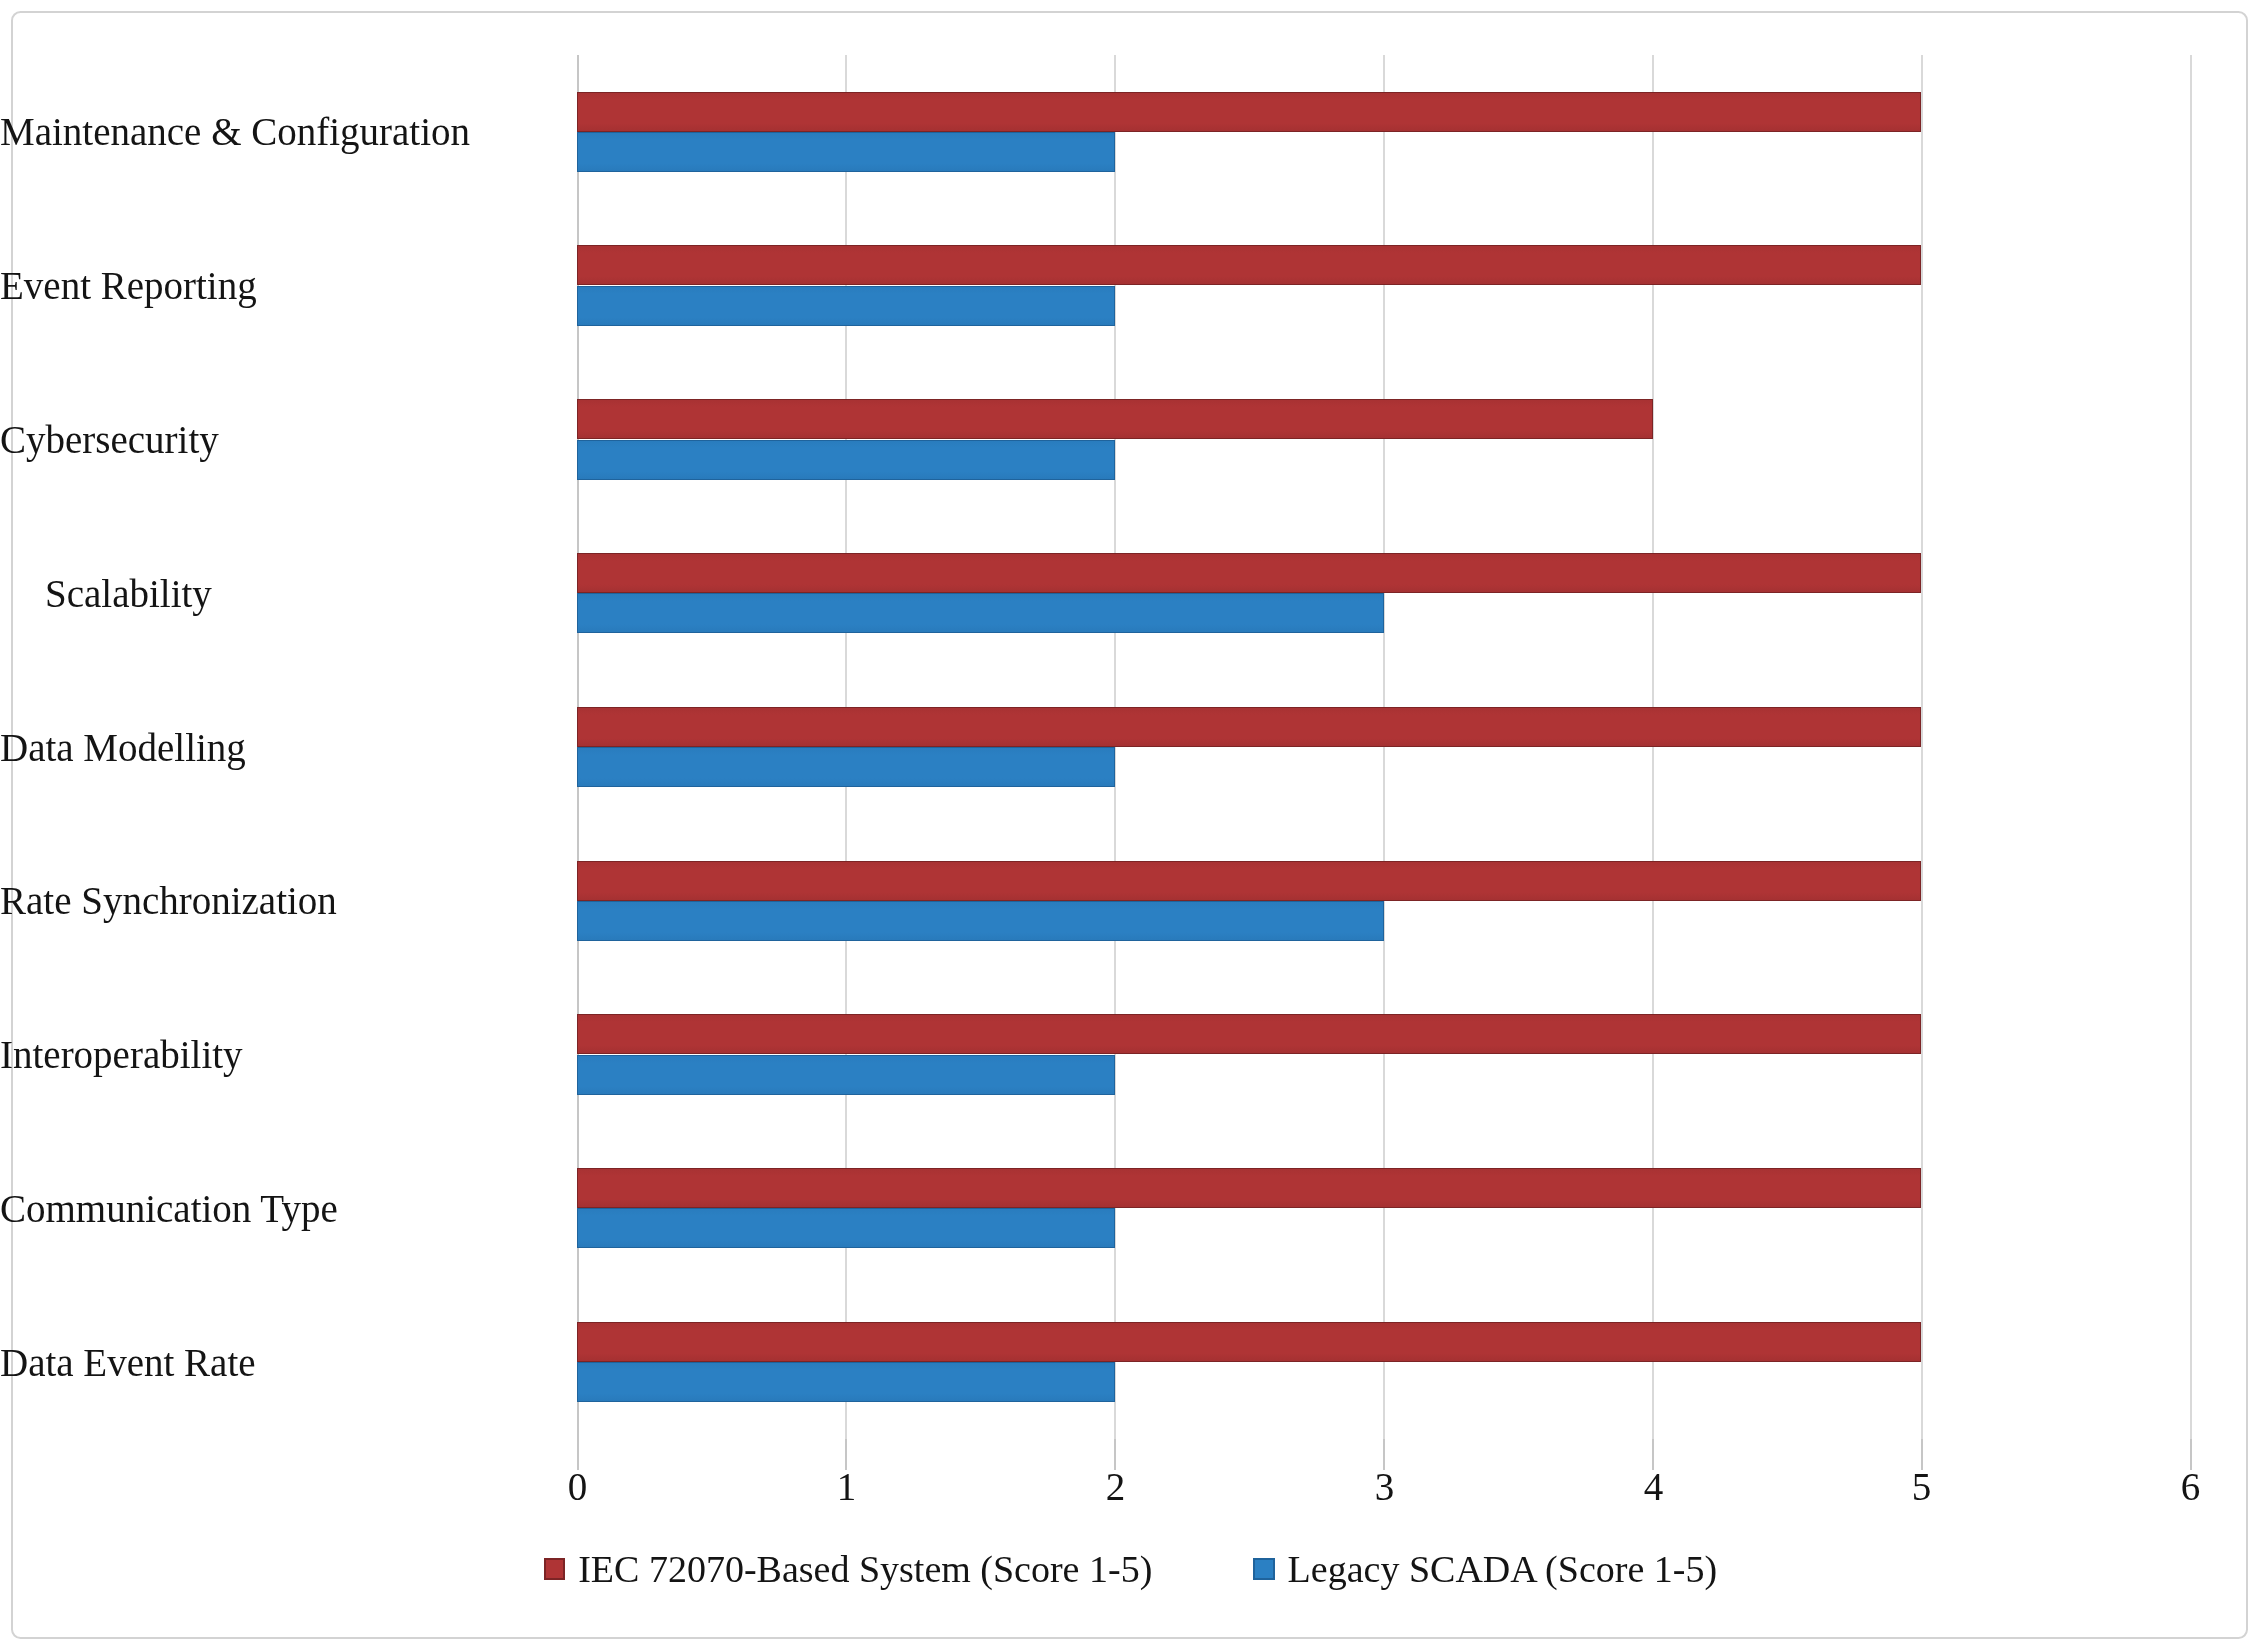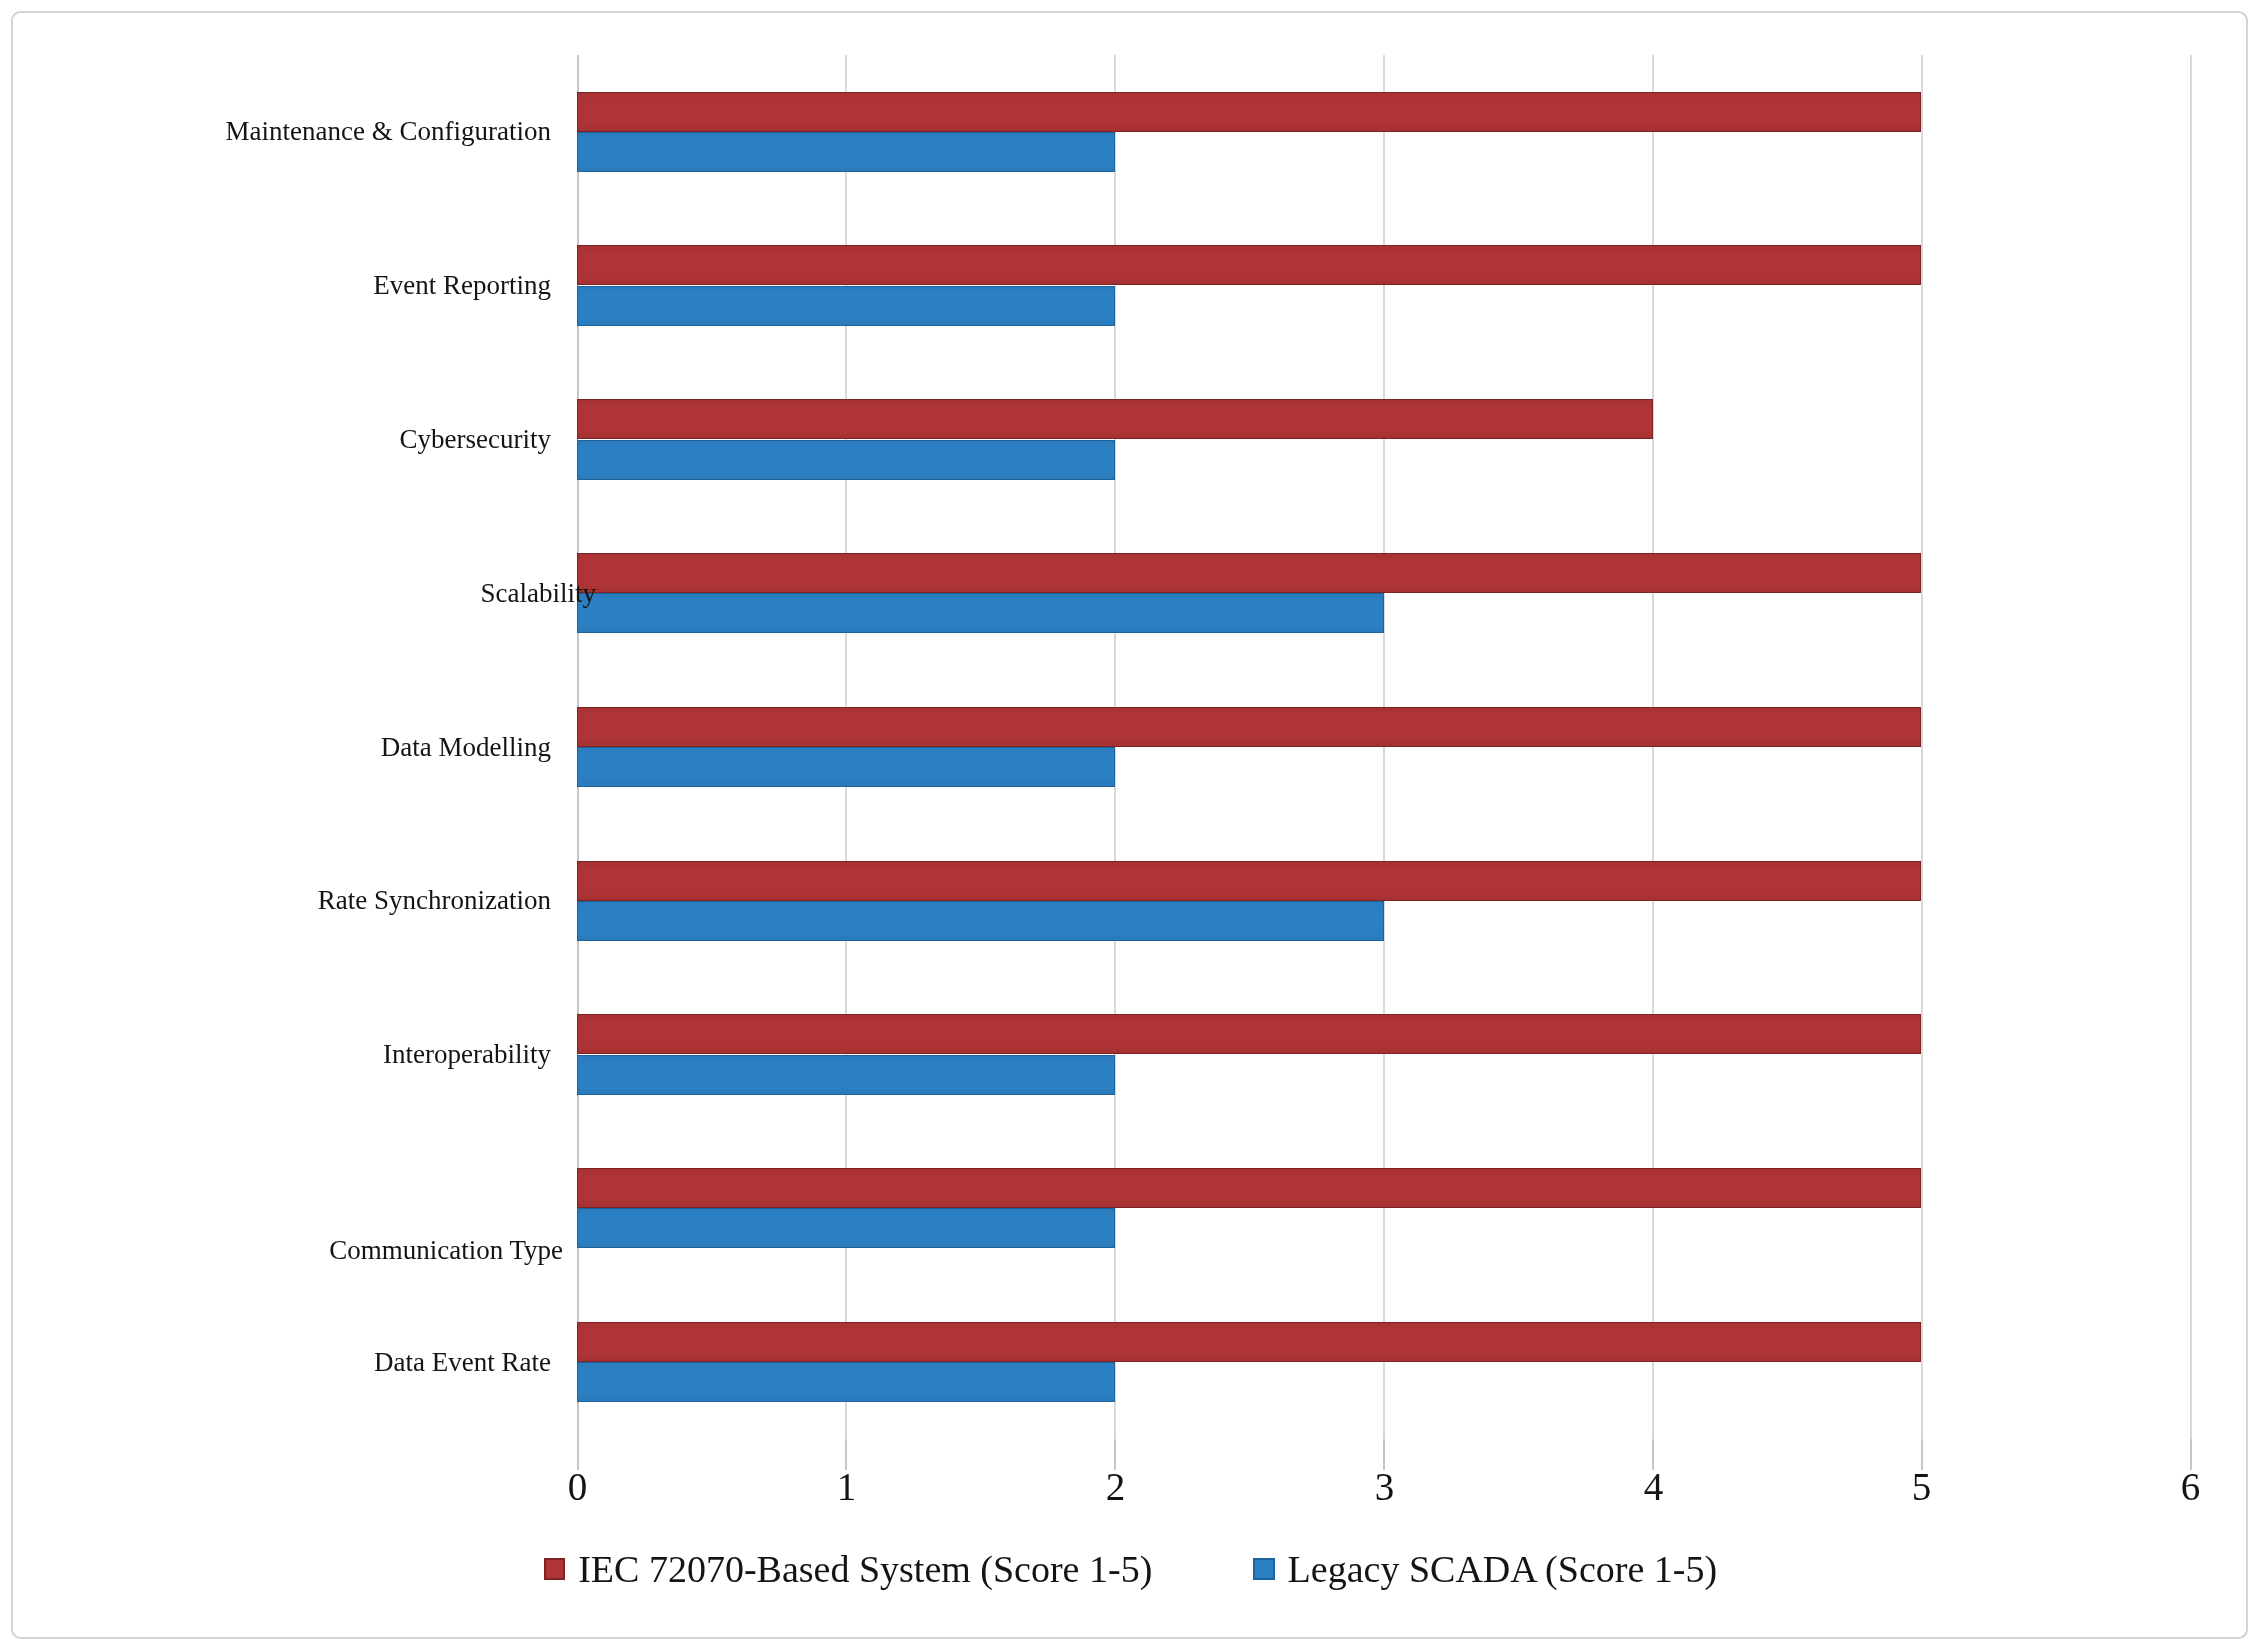--- a/index.html
+++ b/index.html
@@ -35,22 +35,22 @@
   .gridline {
     position: absolute;
     width: 1.8px;
   }
   .tickmark {
     position: absolute;
     width: 1.8px;
   }
   .cat-label {
     position: absolute;
-    text-align: right;
-    font-size: 27px;
+    text-align: left;
+    font-size: 39px;
     color: #141414;
     white-space: nowrap;
   }
   .bar {
     position: absolute;
     box-sizing: border-box;
   }
   .tick-label {
     position: absolute;
     text-align: center;
@@ -131,21 +131,21 @@
       <div class="tick-label" style="left: 1606px; top: 1464px; width: 95px;">4</div>
       <div class="tick-label" style="left: 1874px; top: 1464px; width: 95px;">5</div>
       <div class="tick-label" style="left: 2143px; top: 1464px; width: 95px;">6</div>
       <div class="cat-label" style="left: 0px; width: 551px; top: 102px; height: 59px; line-height: 59px;">Maintenance &amp; Configuration</div>
       <div class="cat-label" style="left: 0px; width: 551px; top: 256px; height: 59px; line-height: 59px;">Event Reporting</div>
       <div class="cat-label" style="left: 0px; width: 551px; top: 410px; height: 59px; line-height: 59px;">Cybersecurity</div>
       <div class="cat-label" style="left: 0px; width: 551px; top: 564px; height: 59px; line-height: 59px; padding-left: 45px;">Scalability</div>
       <div class="cat-label" style="left: 0px; width: 551px; top: 718px; height: 59px; line-height: 59px;">Data Modelling</div>
       <div class="cat-label" style="left: 0px; width: 551px; top: 871px; height: 59px; line-height: 59px;">Rate Synchronization</div>
       <div class="cat-label" style="left: 0px; width: 551px; top: 1025px; height: 59px; line-height: 59px;">Interoperability</div>
-      <div class="cat-label" style="left: 12px; width: 551px; top: 1179px; height: 59px; line-height: 59px; margin-top: 42px;">Communication Type</div>
+      <div class="cat-label" style="left: 0px; width: 551px; top: 1179px; height: 59px; line-height: 59px;">Communication Type</div>
       <div class="cat-label" style="left: 0px; width: 551px; top: 1333px; height: 59px; line-height: 59px;">Data Event Rate</div>
     </div>
   <div class="legend" id="legend" style="top: 1547px;">
       <div class="legend-entry" style="position: static;">
         <div class="legend-marker" style="position: static; background: rgb(175, 52, 53); border: 2.4px solid rgb(124, 36, 37);"></div>
         <div class="legend-label" style="position: static;">IEC 72070-Based System (Score 1-5)</div>
       </div>
       <div class="legend-entry" style="position: static;">
         <div class="legend-marker" style="position: static; background: rgb(43, 128, 195); border: 2.4px solid rgb(31, 99, 156);"></div>
         <div class="legend-label" style="position: static;">Legacy SCADA (Score 1-5)</div>

